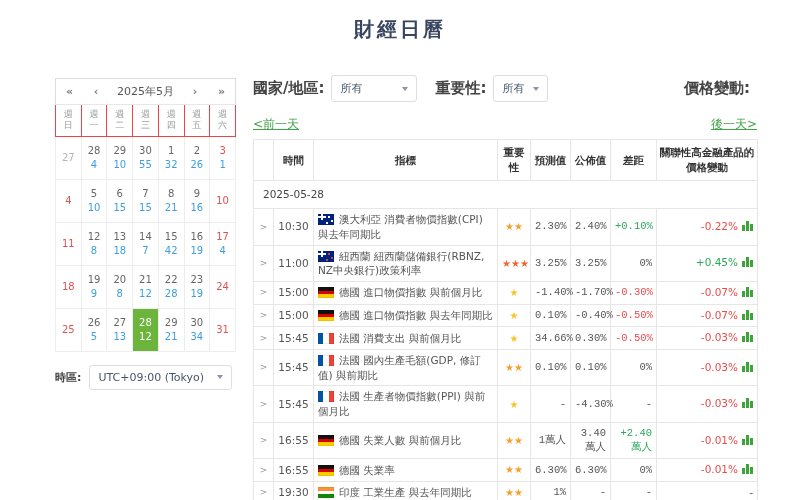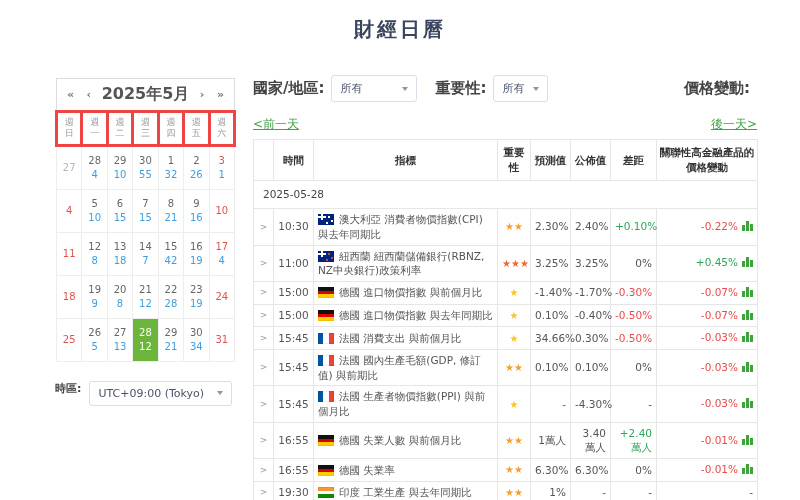--- a/index.html
+++ b/index.html
@@ -7,31 +7,31 @@
         font-family:"DejaVu Sans","Liberation Sans",sans-serif;}
   .page-title{position:absolute;top:16px;left:0;right:0;text-align:center;
         font-size:20px;font-weight:700;color:#39455f;letter-spacing:3px;}
 
   
   .cal-panel{position:absolute;left:55px;top:78px;width:181px;}
   .cal-table{width:100%;border-collapse:collapse;border:1px solid #dcdcdc;background:#fff;}
   .cal-head-cell{border-bottom:1px solid #e7e7e7;padding:0;}
   .cal-head{display:flex;align-items:center;justify-content:space-between;padding:5px 8px;}
   .cal-arrow{font-size:11px;color:#777;cursor:pointer;padding:0 2px;}
-  .cal-title{font-size:16px;color:#555;font-weight:700;}
-  .cal-wd{border:3px solid #ef4444;font-weight:400;color:#999;font-size:9px;
+  .cal-title{font-size:11px;color:#555;font-weight:400;}
+  .cal-wd{border:1px solid #ef4444;font-weight:400;color:#999;font-size:9px;
           padding:4px 6px;line-height:1.25;word-break:break-all;width:14.28%;text-align:center;}
   .cal-cell{border:1px solid #ededed;text-align:center;height:40px;vertical-align:middle;cursor:pointer;}
   .cal-day{font-size:10px;color:#666;line-height:1.5;}
   .cal-count{font-size:10px;color:#3d9fe0;line-height:1.4;}
   .wknd .cal-day{color:#e05252;}
   .muted .cal-day{color:#b5b5b5;}
   .sel{background:#6cb43c;}
   .sel .cal-day,.sel .cal-count{color:#fff;}
-  .tz-row{margin-top:19px;display:flex;align-items:flex-start;}
+  .tz-row{margin-top:13px;display:flex;align-items:center;}
   .tz-label{font-size:11px;color:#444;font-weight:700;margin-right:8px;}
 
   
   .select{display:inline-flex;align-items:center;justify-content:space-between;
           border:1px solid #d9dee8;border-radius:3px;padding:5px 8px;color:#49536b;
           font-size:11px;background:#fff;cursor:pointer;}
   .select::after{content:'';margin-left:9px;border-left:3.5px solid transparent;
           border-right:3.5px solid transparent;border-top:4px solid #8a94a6;}
 
   
@@ -48,21 +48,21 @@
   .ev-table{width:100%;border-collapse:collapse;font-size:10.5px;color:#555;table-layout:fixed;}
   .ev-table th,.ev-table td{border:1px solid #e6e6e6;}
   .ev-table th{font-weight:700;color:#333;padding:5px 2px;text-align:center;
           vertical-align:middle;line-height:1.45;}
   .ev-table td{padding:3px 4px;line-height:1.4;vertical-align:middle;}
   .date-row td{text-align:left;padding:6px 9px;color:#444;}
   .td-chevron{text-align:center;color:#999;font-size:9px;cursor:pointer;}
   .td-time{text-align:center;color:#555;}
   .td-ind{text-align:left;}
   .td-stars{text-align:center;}
-  .td-num{text-align:right;padding-right:5px;}
+  .td-num{text-align:right;padding-right:5px;font-family:Liberation Mono, monospace;}
   .td-change{text-align:right;padding-right:4px;white-space:nowrap;}
   .stars{font-size:10px;letter-spacing:0px;}
   .s1{color:#fcc22e}.s2{color:#f79f2d}.s3{color:#f2672b}
   .val-green{color:#2aa75c}.val-red{color:#e94b4b}.val-neutral{color:#555}
   .chart-ico{display:inline-block;margin-left:4px;vertical-align:-1px;}
 
   
   .flag{display:inline-block;width:16px;height:11px;vertical-align:-2px;margin-right:5px;
         position:relative;box-shadow:inset 0 0 0 1px rgba(0,0,0,.06);}
   .flag-de{background:linear-gradient(#111 33%,#d00 33%,#d00 66%,#ffce00 66%);}

